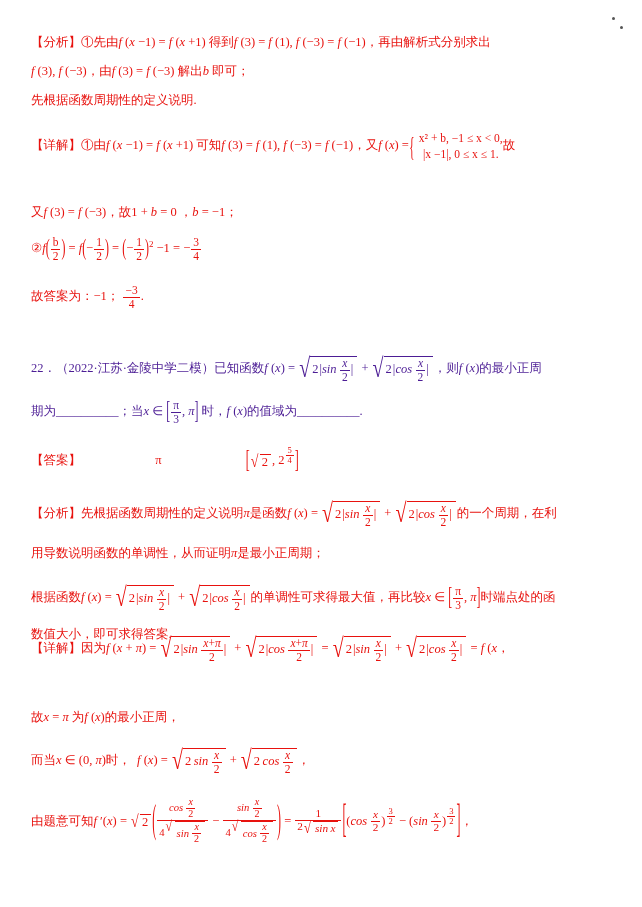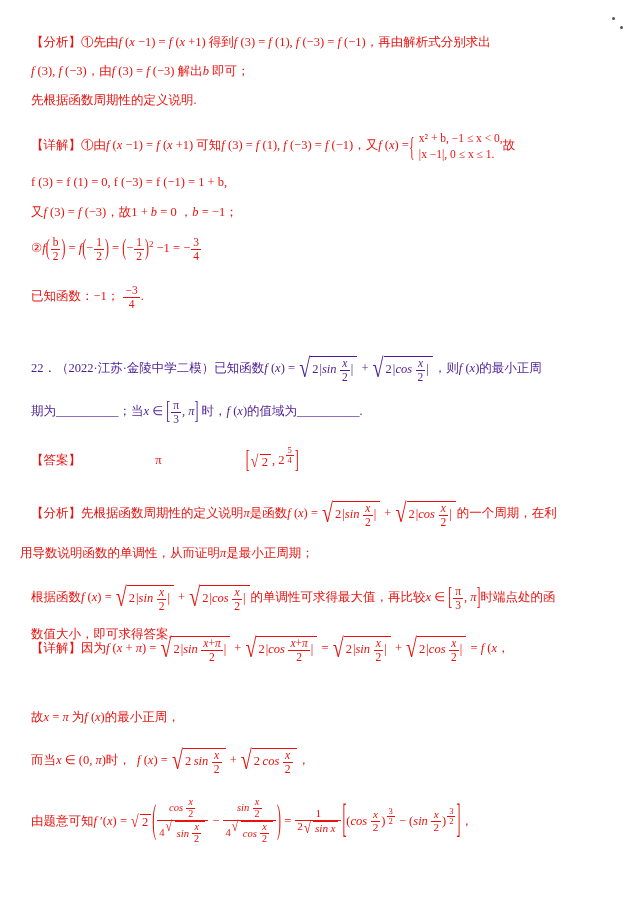--- a/index.html
+++ b/index.html
@@ -82,21 +82,21 @@
   .sup { font-size: 0.72em; vertical-align: super; }
 
   
   .piecewise {
     display: inline-block;
     vertical-align: middle;
     position: relative;
     padding-left: 10px;
     font-size: 0.92em;
     line-height: 1.35;
-    text-align: left;
+    text-align: center;
     top: 0;
   }
   .piecewise::before {
     content: "{";
     position: absolute;
     left: 0;
     top: 50%;
     transform: translateY(-50%) scaleY(2.3) scaleX(0.9);
     font-size: 1.05em;
   }
@@ -142,34 +142,31 @@
   </div>
 
   <div class="block red" style="left:31px;top:94px;">
     <span>先根据函数周期性的定义说明.</span>
   </div>
 
   <div class="block red" style="left:31px;top:131px;">
     <span class="tag">【详解】</span><span>①由</span><span class="mi">f</span> <span class="mo">(</span><span class="mi">x</span> <span class="mo">−</span><span class="mn">1</span><span class="mo">)</span> <span class="mo">=</span> <span class="mi">f</span> <span class="mo">(</span><span class="mi">x</span> <span class="mo">+</span><span class="mn">1</span><span class="mo">)</span> <span>可知</span><span class="mi">f</span> <span class="mo">(</span><span class="mn">3</span><span class="mo">)</span> <span class="mo">=</span> <span class="mi">f</span> <span class="mo">(</span><span class="mn">1</span><span class="mo">)</span><span class="mo">,</span> <span class="mi">f</span> <span class="mo">(</span><span class="mo">−</span><span class="mn">3</span><span class="mo">)</span> <span class="mo">=</span> <span class="mi">f</span> <span class="mo">(</span><span class="mo">−</span><span class="mn">1</span><span class="mo">)</span><span>，又</span><span class="mi">f</span> <span class="mo">(</span><span class="mi">x</span><span class="mo">)</span> <span class="mo">=</span><span class="piecewise"><span style="display:block;">x² + b, −1 ≤ x &lt; 0,</span><span style="display:block;">|x −1|,   0 ≤ x ≤ 1.</span></span><span>故</span>
   </div>
 
-  <div class="block red" style="left:31px;top:176px;">
-    <span>f (3) = f (1) = 0, f (−3) = f (−1) = 1 + b,</span>
-  </div>
 
   <div class="block red" style="left:31px;top:206px;">
     <span>又</span><span class="mi">f</span> <span class="mo">(</span><span class="mn">3</span><span class="mo">)</span> <span class="mo">=</span> <span class="mi">f</span> <span class="mo">(</span><span class="mo">−</span><span class="mn">3</span><span class="mo">)</span><span>，故</span><span class="mn">1</span> <span class="mo">+</span> <span class="mi">b</span> <span class="mo">=</span> <span class="mn">0</span> <span>，</span><span class="mi">b</span> <span class="mo">=</span> <span class="mo">−</span><span class="mn">1</span><span>；</span>
   </div>
 
   <div class="block red" style="left:31px;top:237px;font-size:12.5px;">
     <span>②</span><span class="mi">f</span><span class="bigparen">(</span><span class="frac"><span class="num">b</span><span class="den">2</span></span><span class="bigparen">)</span> <span class="mo">=</span> <span class="mi">f</span><span class="bigparen">(</span><span class="mo">−</span><span class="frac"><span class="num">1</span><span class="den">2</span></span><span class="bigparen">)</span> <span class="mo">=</span> <span class="bigparen">(</span><span class="mo">−</span><span class="frac"><span class="num">1</span><span class="den">2</span></span><span class="bigparen">)</span><span class="sup">2</span> <span class="mo">−</span><span class="mn">1</span> <span class="mo">=</span> <span class="mo">−</span><span class="frac"><span class="num">3</span><span class="den">4</span></span>
   </div>
 
   <div class="block red" style="left:31px;top:285px;">
-    <span>已知函数：</span><span>−1</span><span>；</span>&nbsp;<span class="frac"><span class="num">−3</span><span class="den">4</span></span><span>.</span>
+    <span>故答案为：</span><span>−1</span><span>；</span>&nbsp;<span class="frac"><span class="num">−3</span><span class="den">4</span></span><span>.</span>
   </div>
 
   <div class="block black" style="left:31px;top:356px;">
     <span>22．</span><span>（2022·江苏·金陵中学二模）</span><span>已知函数</span><span class="mi">f</span> <span class="mo">(</span><span class="mi">x</span><span class="mo">)</span> <span class="mo">=</span> <span class="sqrt tall"><span class="radicand"><span class="mn">2</span><span class="abs"><span class="mi">sin</span> <span class="frac"><span class="num"><span class="mi">x</span></span><span class="den">2</span></span></span></span></span> <span class="mo">+</span> <span class="sqrt tall"><span class="radicand"><span class="mn">2</span><span class="abs"><span class="mi">cos</span> <span class="frac"><span class="num"><span class="mi">x</span></span><span class="den">2</span></span></span></span></span><span>，则</span><span class="mi">f</span> <span class="mo">(</span><span class="mi">x</span><span class="mo">)</span><span>的最小正周</span>
   </div>
 
   <div class="block black" style="left:31px;top:400px;">
     <span>期为__________；当</span><span class="mi">x</span> <span class="mo">∈</span> <span class="bigbrk">[</span><span class="frac"><span class="num">π</span><span class="den">3</span></span><span class="mo">,</span> <span class="mi">π</span><span class="bigbrk">]</span> <span>时，</span><span class="mi">f</span> <span class="mo">(</span><span class="mi">x</span><span class="mo">)</span><span>的值域为__________.</span>
   </div>
 
@@ -178,21 +175,21 @@
     <span style="display:inline-block;width:68px;"></span>
     <span>π</span>
     <span style="display:inline-block;width:78px;"></span>
     <span class="bigbrk">[</span><span class="sqrt"><span class="radicand"><span class="mn">2</span></span></span><span class="mo">,</span> <span class="mn">2</span><span class="sup"><span class="frac" style="font-size:0.95em;top:-0.1em;"><span class="num">5</span><span class="den">4</span></span></span><span class="bigbrk">]</span>
   </div>
 
   <div class="block red" style="left:31px;top:501px;">
     <span class="tag">【分析】</span><span>先根据函数周期性的定义说明</span><span class="mi">π</span><span>是函数</span><span class="mi">f</span> <span class="mo">(</span><span class="mi">x</span><span class="mo">)</span> <span class="mo">=</span> <span class="sqrt tall"><span class="radicand"><span class="mn">2</span><span class="abs"><span class="mi">sin</span> <span class="frac"><span class="num"><span class="mi">x</span></span><span class="den">2</span></span></span></span></span> <span class="mo">+</span> <span class="sqrt tall"><span class="radicand"><span class="mn">2</span><span class="abs"><span class="mi">cos</span> <span class="frac"><span class="num"><span class="mi">x</span></span><span class="den">2</span></span></span></span></span><span>的一个周期，在利</span>
   </div>
 
-  <div class="block red" style="left:20px;top:547px;">
+  <div class="block red" style="left:31px;top:547px;">
     <span>用导数说明函数的单调性，从而证明</span><span class="mi">π</span><span>是最小正周期；</span>
   </div>
 
   <div class="block red" style="left:31px;top:585px;">
     <span>根据函数</span><span class="mi">f</span> <span class="mo">(</span><span class="mi">x</span><span class="mo">)</span> <span class="mo">=</span> <span class="sqrt tall"><span class="radicand"><span class="mn">2</span><span class="abs"><span class="mi">sin</span> <span class="frac"><span class="num"><span class="mi">x</span></span><span class="den">2</span></span></span></span></span> <span class="mo">+</span> <span class="sqrt tall"><span class="radicand"><span class="mn">2</span><span class="abs"><span class="mi">cos</span> <span class="frac"><span class="num"><span class="mi">x</span></span><span class="den">2</span></span></span></span></span><span>的单调性可求得最大值，再比较</span><span class="mi">x</span> <span class="mo">∈</span> <span class="bigbrk">[</span><span class="frac"><span class="num">π</span><span class="den">3</span></span><span class="mo">,</span> <span class="mi">π</span><span class="bigbrk">]</span><span>时端点处的函</span>
   </div>
 
   <div class="block red" style="left:31px;top:628px;font-family:Liberation Serif, serif;">
     <span>数值大小，即可求得答案.</span>
   </div>

